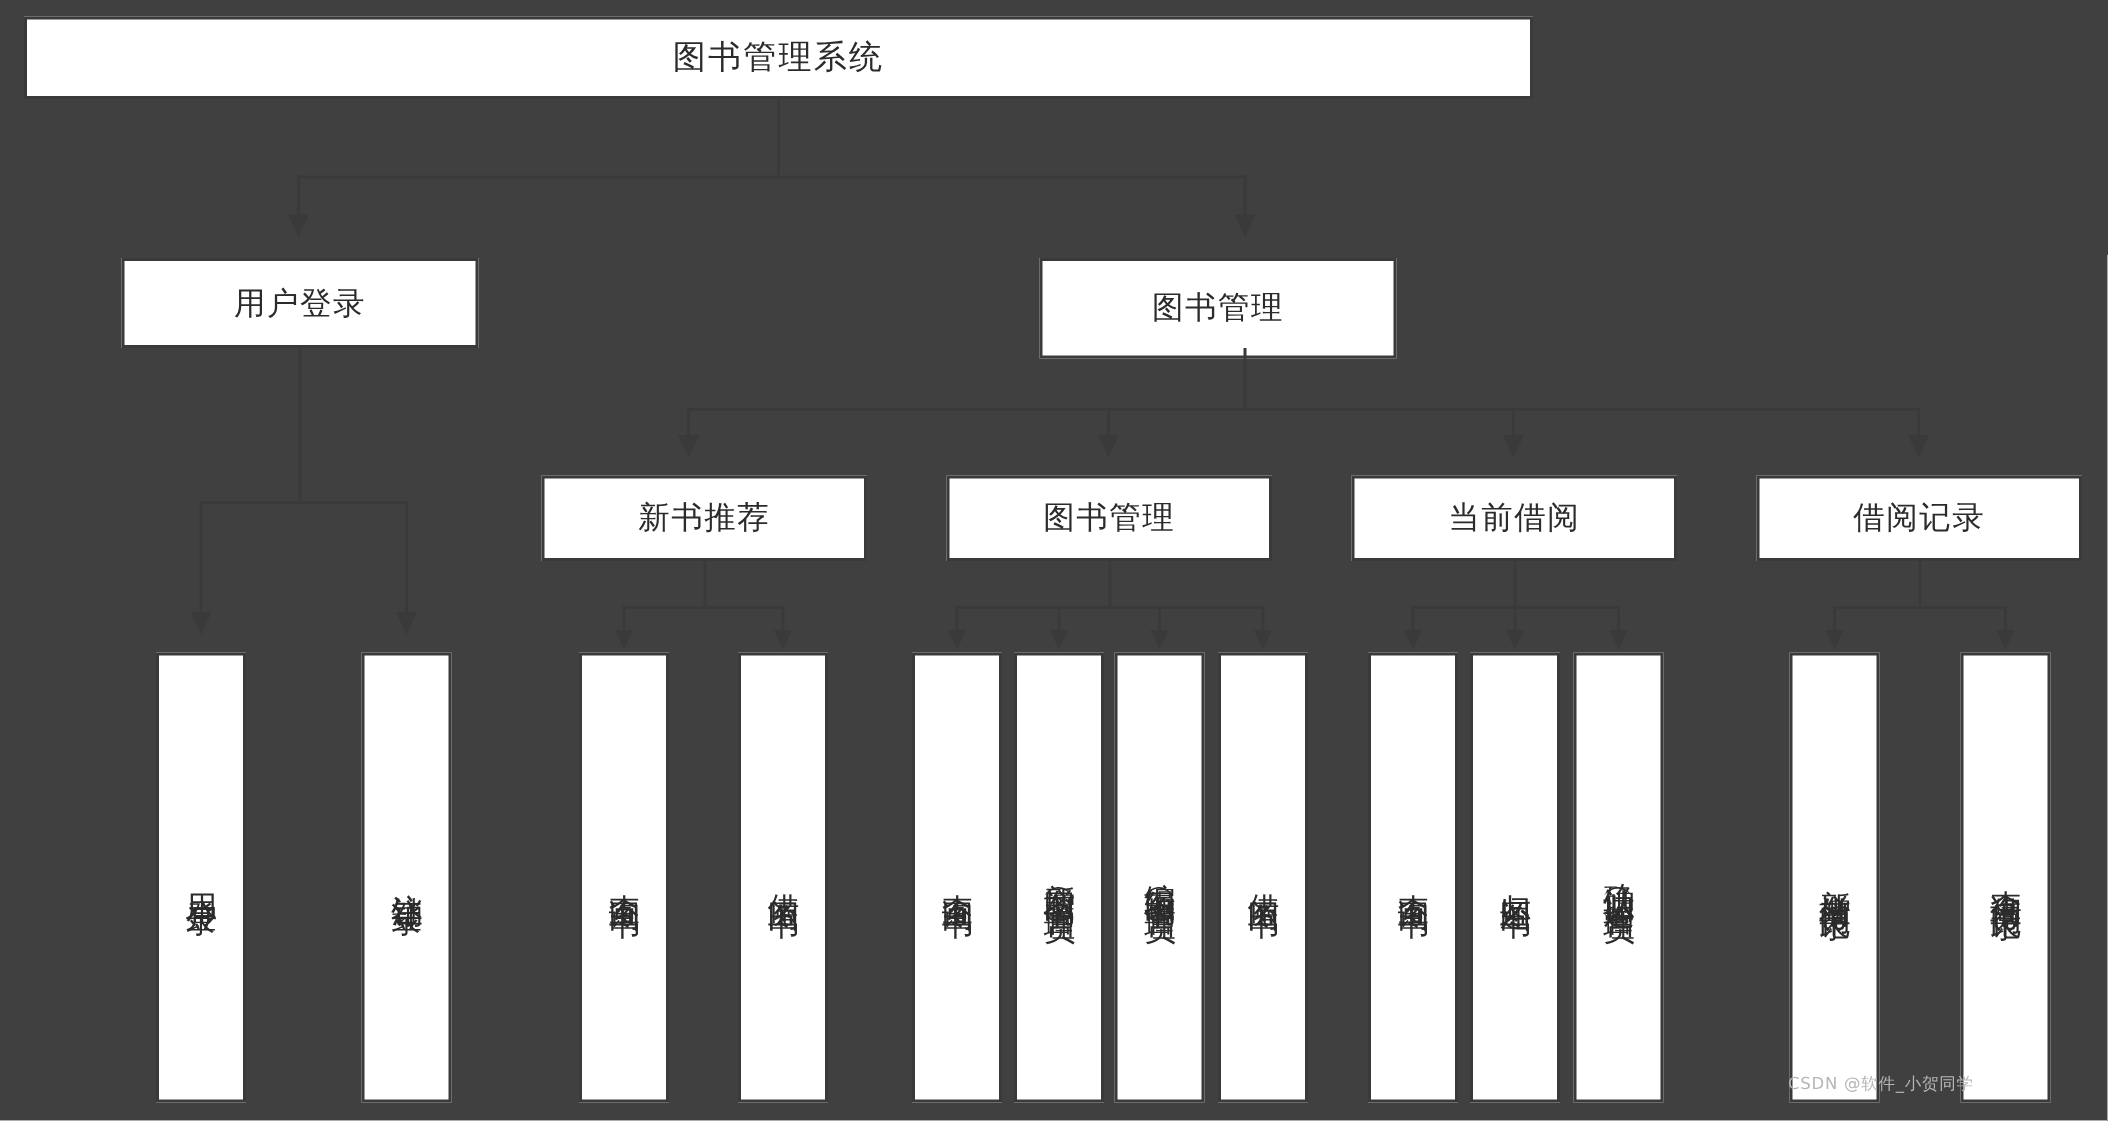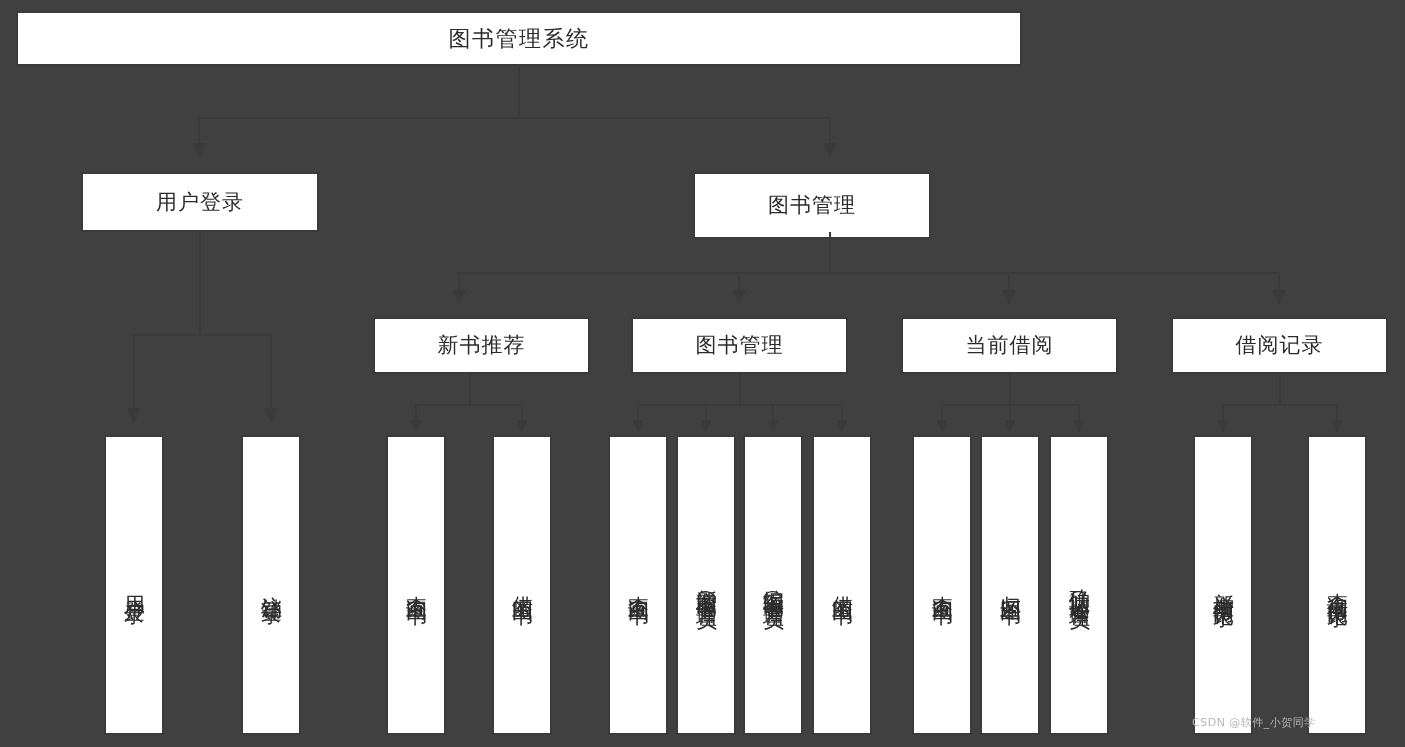--- a/index.html
+++ b/index.html
@@ -118,21 +118,21 @@
   <div class="edge hline" style="left:458px; top:272px; width:822px; height:2px;"></div>
   <div class="edge vline" style="left:458px; top:272px; width:2px; height:20px;"></div>
   <div class="arrow" style="left:452px; top:290px;"></div>
   <div class="edge vline" style="left:738px; top:272px; width:2px; height:20px;"></div>
   <div class="arrow" style="left:732px; top:290px;"></div>
   <div class="edge vline" style="left:1008px; top:272px; width:2px; height:20px;"></div>
   <div class="arrow" style="left:1002px; top:290px;"></div>
   <div class="edge vline" style="left:1278px; top:272px; width:2px; height:20px;"></div>
   <div class="arrow" style="left:1272px; top:290px;"></div>
 
-  <div class="node h" style="left:361px; top:317px; width:217px; height:57px;margin-left:12px;">
+  <div class="node h" style="left:361px; top:317px; width:217px; height:57px;">
     <span>新书推荐</span>
   </div>
   <div class="node h" style="left:631px; top:317px; width:217px; height:57px;">
     <span>图书管理</span>
   </div>
   <div class="node h" style="left:1171px; top:317px; width:217px; height:57px;">
     <span>借阅记录</span>
   </div>
   <div class="node h" style="left:901px; top:317px; width:217px; height:57px;">
     <span>当前借阅</span>

